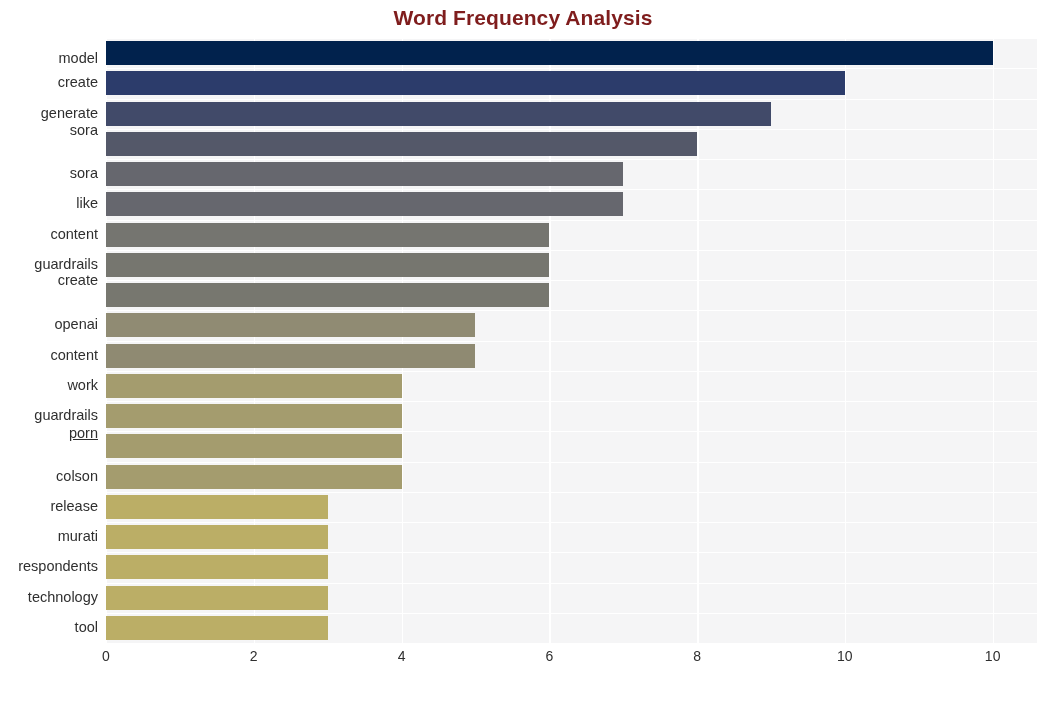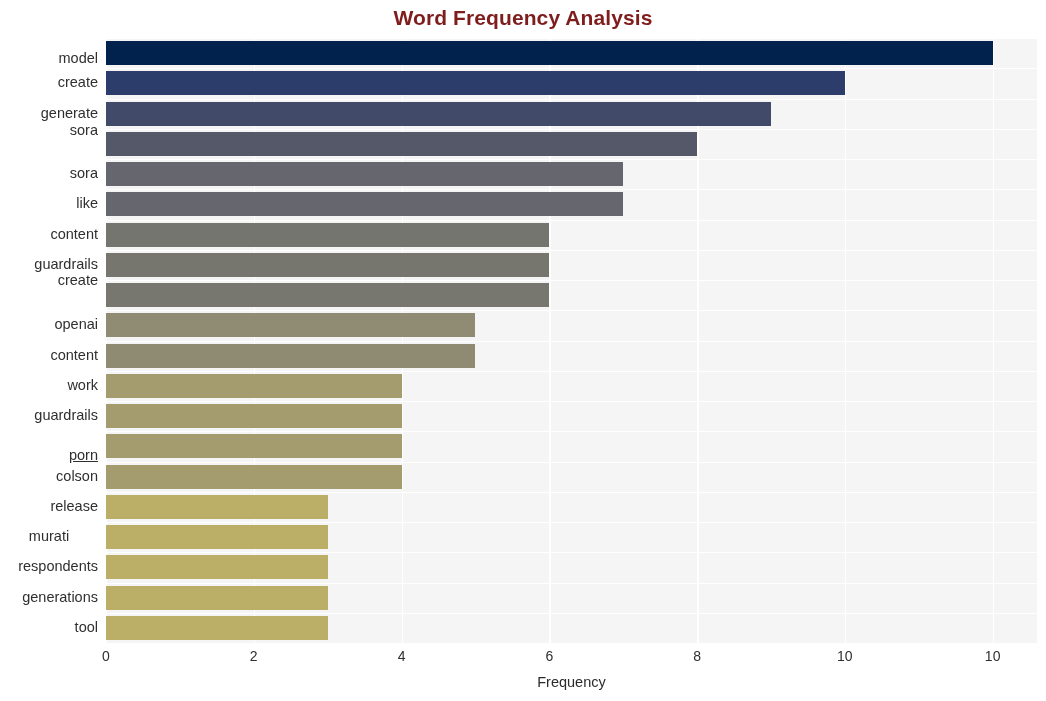--- a/index.html
+++ b/index.html
@@ -216,34 +216,33 @@
       <div class="ytick" style="top: 85px; padding-left: 12px;">sora</div>
       <div class="ytick" style="top: 128.125px;">sora</div>
       <div class="ytick" style="top: 158.375px;">like</div>
       <div class="ytick" style="top: 188.625px;">content</div>
       <div class="ytick" style="top: 218.875px;">guardrails</div>
       <div class="ytick" style="top: 235px;">create</div>
       <div class="ytick" style="top: 279.375px;">openai</div>
       <div class="ytick" style="top: 309.625px;">content</div>
       <div class="ytick" style="top: 339.875px;">work</div>
       <div class="ytick" style="top: 370.125px;">guardrails</div>
-      <div class="ytick" style="top: 410px; text-decoration: underline;">porn</div>
+      <div class="ytick" style="top: 388px; text-decoration: underline;">porn</div>
       <div class="ytick" style="top: 430.625px; margin-left: 23px;">colson</div>
       <div class="ytick" style="top: 460.875px;">release</div>
-      <div class="ytick" style="top: 491.125px; text-align: center;">murati</div>
+      <div class="ytick" style="top: 491.125px;">murati</div>
       <div class="ytick" style="top: 521.375px;">respondents</div>
-      <div class="ytick" style="top: 551.625px;">generations</div>
+      <div class="ytick" style="top: 551.625px;">technology</div>
       <div class="ytick" style="top: 582px; padding-left: 44px;">tool</div>
     </div>
 
   <div id="xticks">
       <div class="xtick" style="left: 106px;">0</div>
       <div class="xtick" style="left: 253.778px;">2</div>
       <div class="xtick" style="left: 401.556px;">4</div>
       <div class="xtick" style="left: 549.333px;">6</div>
       <div class="xtick" style="left: 697.111px;">8</div>
       <div class="xtick" style="left: 844.889px;">10</div>
       <div class="xtick" style="left: 992.667px;">10</div>
     </div>
 
-  <div id="xaxis-label">Frequency</div>
 
 </div>
 
 </body></html>

